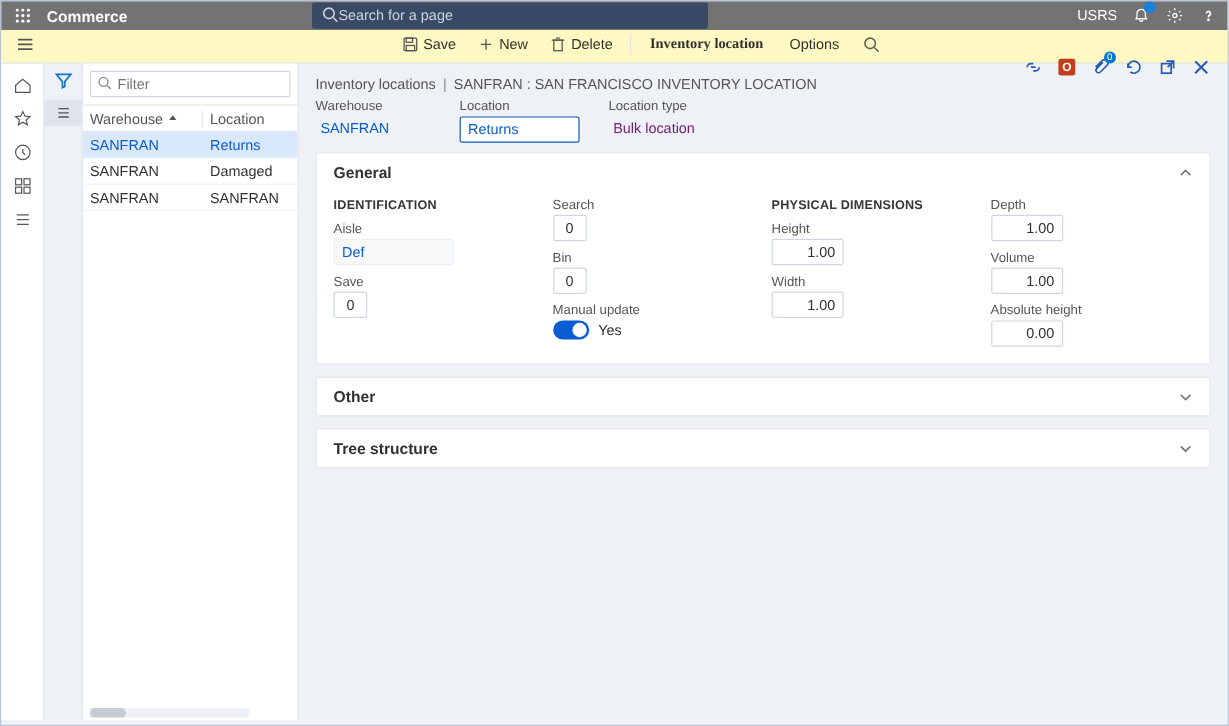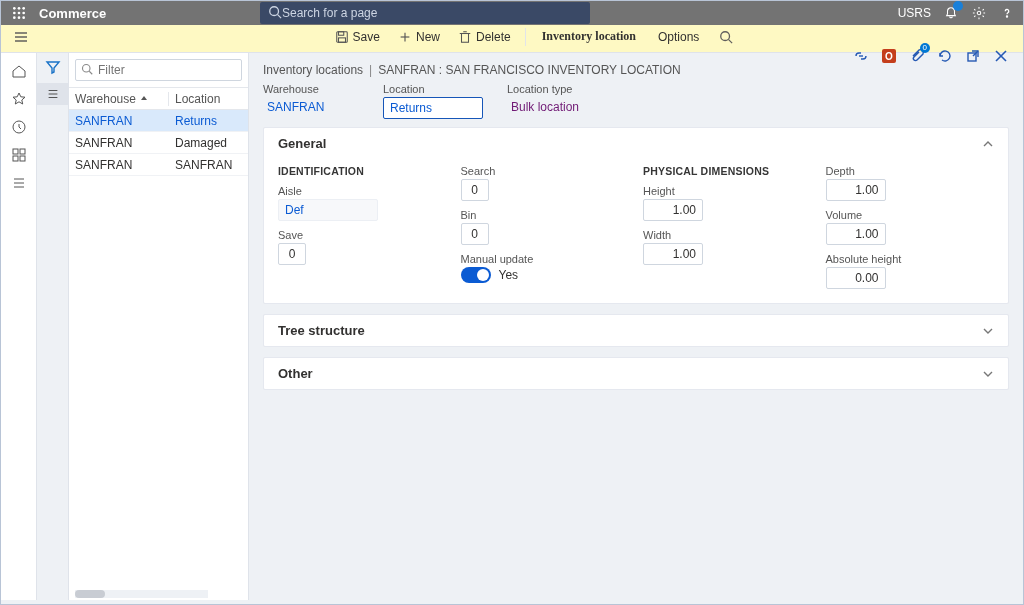--- a/index.html
+++ b/index.html
@@ -522,34 +522,34 @@
           <div class="formfield">
             <span>Absolute height</span>
             <input type="text" value="0.00" style="">
           </div>
         </div>
       </div>
     </div>
 
     <div class="card collapsed">
       <div class="card-header">
+        <span>Other</span>
+        <span class="chev">
+            <svg width="12" height="12" viewBox="0 0 12 12" stroke="#777" fill="none" stroke-width="1.4">
+              <path d="M2 4l4 4 4-4"></path>
+            </svg>
+          </span>
+      </div>
+
+    </div>
+    <div class="card collapsed">
+      <div class="card-header">
         <span>Tree structure</span>
         <span class="chev">
             <svg width="12" height="12" viewBox="0 0 12 12" stroke="#777" fill="none" stroke-width="1.4">
               <path d="M2 4l4 4 4-4"></path>
             </svg>
           </span>
       </div>
 
     </div>
-    <div class="card collapsed">
-      <div class="card-header">
-        <span>Other</span>
-        <span class="chev">
-            <svg width="12" height="12" viewBox="0 0 12 12" stroke="#777" fill="none" stroke-width="1.4">
-              <path d="M2 4l4 4 4-4"></path>
-            </svg>
-          </span>
-      </div>
-
-    </div>
   </div>
 </div>
 
 </body></html>

